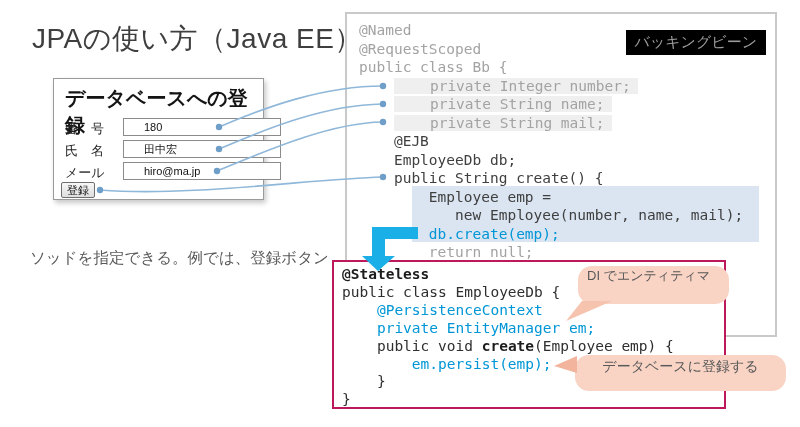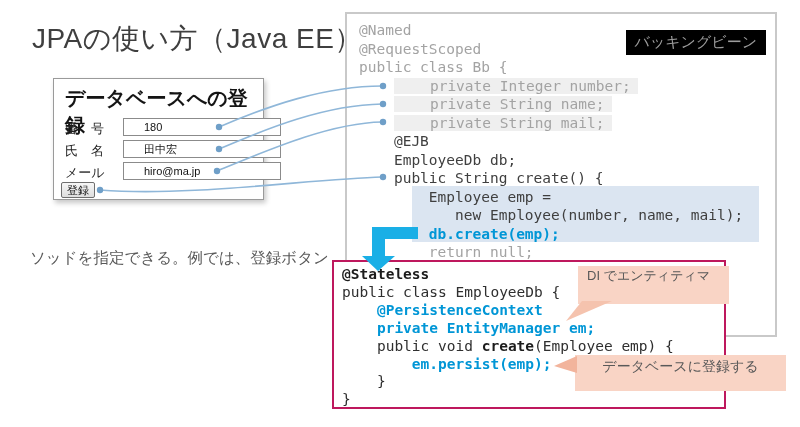--- a/index.html
+++ b/index.html
@@ -44,31 +44,31 @@
     position:absolute;left:65px;top:172px;width:347px;height:56px;background:#dbe5f1;z-index:1;
   }
   .code{
     position:absolute;white-space:pre;font-family:"DejaVu Sans Mono","Liberation Mono",monospace;
     font-size:14.5px;z-index:3;
   }
   .bb-code{left:12px;top:7px;line-height:18.5px;}
   .db-code{left:8px;top:4px;line-height:17.9px;}
   .code .c-gray{color:#a3a3a3;}
   .code .c-dark{color:#3f3f3f;}
-  .code .c-blue{color:#0096d6;font-weight:bold;}
+  .code .c-blue{color:#0096d6;font-weight:normal;}
   .code .c-db{color:#2f2f2f;}
   .code .c-dbb{color:#1c1c1c;font-weight:bold;}
   .code .bg-gray{background:#efefef;padding-right:7px;padding-left:36px;}
   .db-panel{
     position:absolute;left:332px;top:260px;width:390px;height:145px;background:#fff;
     border:2px solid #be185d;z-index:30;
   }
   
   .callout{
-    position:absolute;background:#f9d4c5;color:#595959;z-index:40;
+    position:absolute;background:#f9d4c5;color:#595959;z-index:40;border-radius:14px;
   }
   .di-callout{left:578px;top:266px;width:142px;height:36px;font-size:13px;line-height:16.5px;padding:2px 0 0 9px;}
   .persist-callout{left:575px;top:355px;width:211px;height:36px;font-size:14px;line-height:23px;text-align:center;}
   
   .overlay{position:absolute;left:0;top:0;z-index:50;pointer-events:none;}
 </style>
 </head>
 <body>
 
 <div id="stage">

